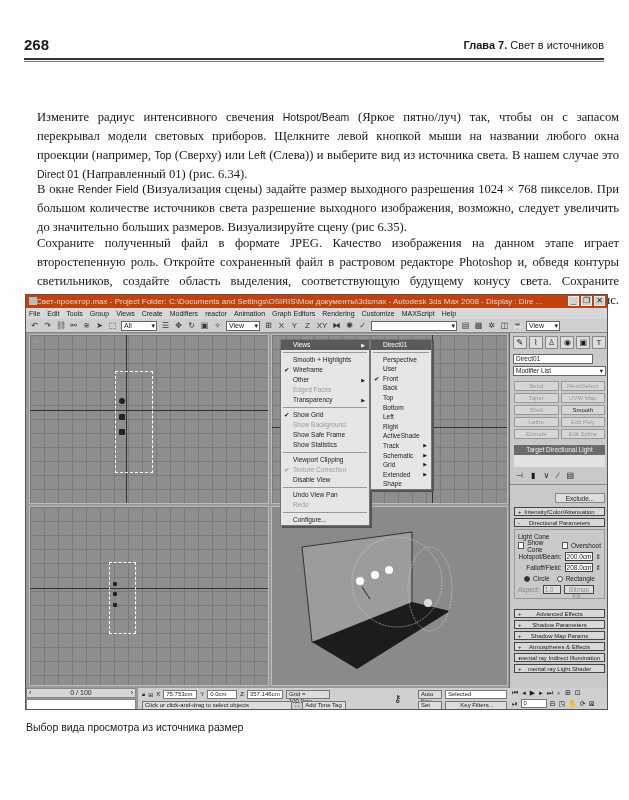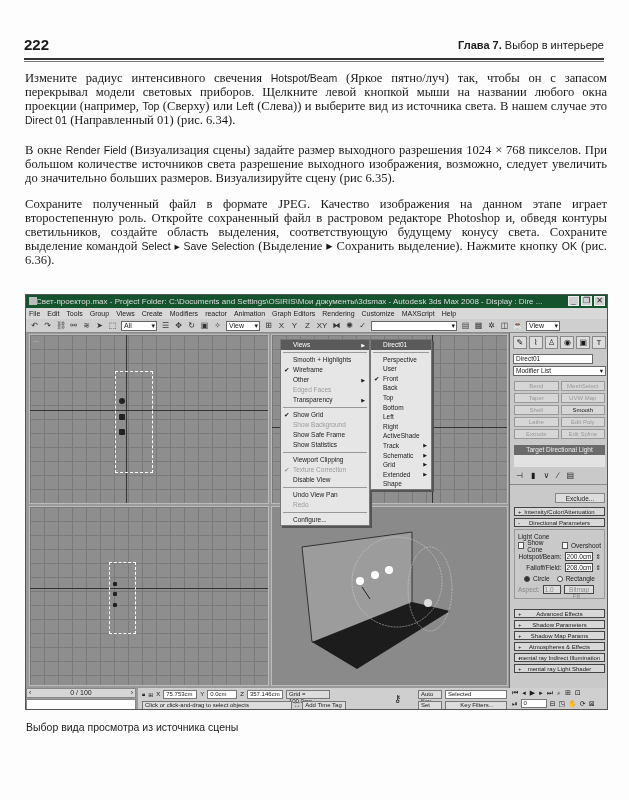--- a/index.html
+++ b/index.html
@@ -6,26 +6,26 @@
   html, body { width: 629px; height: 800px; background: #fdfdfd; overflow: hidden; }
   body { position: relative; font-family: "Liberation Serif", serif; color: #1a1a1a; }
 
   .hdr { position: absolute; left: 24px; top: 36px; width: 580px; height: 18px; }
   .hdr .num { position: absolute; left: 0; top: 0; font-family: "Liberation Sans", sans-serif; font-weight: bold; font-size: 15px; }
   .hdr .chap { position: absolute; right: 0; top: 3px; font-family: "Liberation Sans", sans-serif; font-size: 11px; }
   .hdr .chap b { font-weight: bold; }
   .rule { position: absolute; left: 24px; top: 58px; width: 580px; height: 2px; background: #333; }
   .rule2 { position: absolute; left: 24px; top: 61px; width: 580px; height: 1px; background: #777; }
 
-  .para { position: absolute; left: 25px; width: 582px; font-size: 12.6px; line-height: 14px; text-align: justify; }
+  .para { position: absolute; left: 37px; width: 582px; font-size: 12.6px; line-height: 19px; text-align: justify; margin-top: 37px; }
   .para .sans { font-family: "Liberation Sans", sans-serif; font-size: 10.5px; }
 
   
   .shot { position: absolute; left: 25px; top: 294px; width: 583px; height: 416px; background: #9a9a9a; border: 1px solid #555; font-family: "Liberation Sans", sans-serif; overflow: hidden; }
-  .titlebar { position: absolute; left: 0; top: 0; width: 100%; height: 20px; background: #14532d; color: #ddd; font-size: 8px; line-height: 13px; padding-left: 10px; white-space: nowrap; overflow: hidden; }
+  .titlebar { position: absolute; left: 0; top: 0; width: 100%; height: 20px; background: #c2410c; color: #ddd; font-size: 8px; line-height: 13px; padding-left: 10px; white-space: nowrap; overflow: hidden; }
   .titlebar .appico { position: absolute; left: 3px; top: 2px; width: 8px; height: 8px; background: #bbb; }
   .winbtns { position: absolute; right: 2px; top: 1px; display: flex; gap: 2px; }
   .winbtns span { width: 11px; height: 10px; background: #d0d0d0; border: 1px solid #eee; color: #222; font-size: 8px; line-height: 8px; text-align: center; }
   .menubar { position: absolute; left: 0; top: 13px; width: 100%; height: 11px; background: #d8d8d8; font-size: 7px; line-height: 11px; display: flex; gap: 7px; padding-left: 3px; white-space: nowrap; }
   .toolbar { position: absolute; left: 0; top: 24px; width: 100%; height: 14px; background: #cfcfcf; border-bottom: 1px solid #888; display: flex; align-items: center; gap: 4px; padding-left: 4px; font-size: 7px; }
   .tb-ico { width: 9px; height: 9px; font-size: 8px; line-height: 9px; text-align: center; color: #333; }
   .tb-drop { height: 10px; background: #fff; border: 1px solid #666; font-size: 7px; line-height: 8px; padding-left: 2px; position: relative; }
   .tb-drop::after { content: "▾"; position: absolute; right: 1px; top: 0; font-size: 7px; }
 
   .vp { position: absolute; background-color: #8e8e8e;
@@ -83,22 +83,22 @@
   .left-blank { position: absolute; left: 0; top: 404px; width: 110px; height: 12px; background: #fff; border: 1px solid #888; }
   .anim { position: absolute; left: 483px; top: 393px; width: 100px; height: 23px; background: #cfcfcf; font-size: 7px; }
 
   .caption { position: absolute; left: 26px; top: 721px; font-family: "Liberation Sans", sans-serif; font-size: 10.5px; line-height: 13px; }
   .caption .fig { font-weight: bold; }
 </style>
 </head>
 <body>
 
 <div class="hdr">
-  <span class="num">222</span>
-  <span class="chap"><b>Глава 7.</b> <span>Выбор в интерьере</span></span>
+  <span class="num">268</span>
+  <span class="chap"><b>Глава 7.</b> <span>Свет в источников</span></span>
 </div>
 <div class="rule"></div>
 <div class="rule2"></div>
 
 <p class="para" style="top:71px">Измените радиус интенсивного свечения <span class="sans">Hotspot/Beam</span> (Яркое пятно/луч) так, чтобы он с запасом перекрывал модели световых приборов. Щелкните левой кнопкой мыши на названии любого окна проекции (например, <span class="sans">Top</span> (Сверху) или <span class="sans">Left</span> (Слева)) и выберите вид из источника света. В нашем случае это <span class="sans">Direct 01</span> (Направленный 01) (рис. 6.34).</p>
 <p class="para" style="top:143px">В окне <span class="sans">Render Field</span> (Визуализация сцены) задайте размер выходного разрешения 1024 × 768 пикселов. При большом количестве источников света разрешение выходного изображения, возможно, следует увеличить до значительно больших размеров. Визуализируйте сцену (рис 6.35).</p>
 <p class="para" style="top:197px">Сохраните полученный файл в формате JPEG. Качество изображения на данном этапе играет второстепенную роль. Откройте сохраненный файл в растровом редакторе Photoshop и, обведя контуры светильников, создайте область выделения, соответствующую будущему конусу света. Сохраните выделение командой <span class="sans">Select ▸ Save Selection</span> (Выделение ▸ Сохранить выделение). Нажмите кнопку <span class="sans">OK</span> (рис. 6.36).</p>
 
 <div class="shot">
   <div class="titlebar">
@@ -362,14 +362,14 @@
       <span>⊟</span>
       <span>◳</span>
       <span>✋</span>
       <span>⟳</span>
       <span>⊠</span>
     </div>
   </div>
 </div>
 
 <div class="caption">
-  <div>Выбор вида просмотра из источника сцены</div>
+  <div>Выбор вида просмотра из источника размер</div>
 </div>
 
 </body></html>

